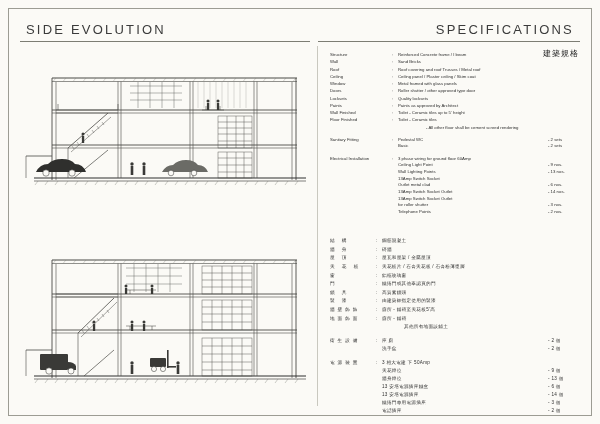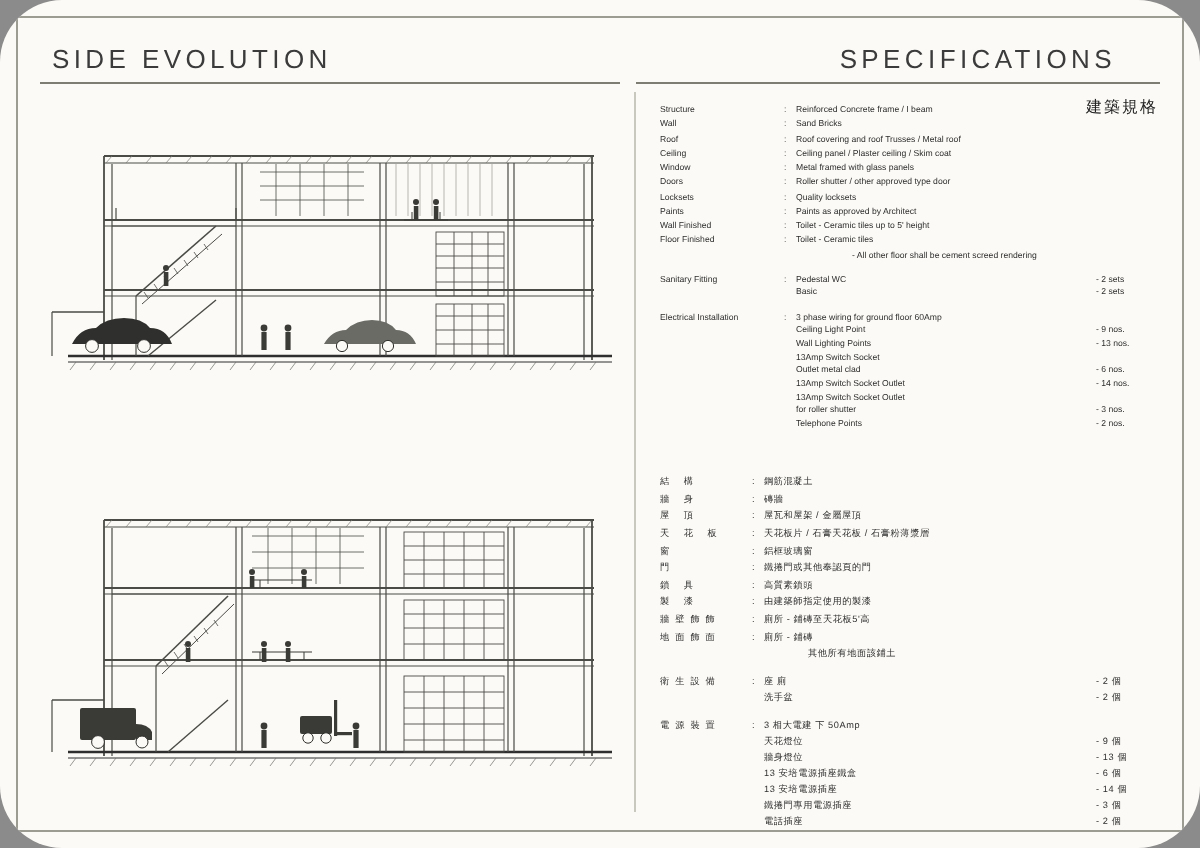--- a/index.html
+++ b/index.html
@@ -1,30 +1,30 @@
 <!DOCTYPE html>
 <html><head>
 <meta charset="utf-8">
 <style>
   html,body{margin:0;padding:0;background:#8b8b8b;}
   body{font-family:"Liberation Sans",sans-serif;}
   .page{
-    position:relative;width:600px;height:424px;background:#fbfaf6;overflow:hidden;border-radius:31px;
+    position:relative;width:600px;height:424px;background:#fbfaf6;overflow:hidden;
   }
   .frame{
     position:absolute;left:8px;top:8px;right:8px;bottom:8px;
     border:1px solid #9c9c93;
   }
   
   .title-left{
     position:absolute;left:26px;top:22px;font-size:13px;letter-spacing:2.2px;
     color:#3b3b3b;font-weight:400;
   }
   .title-right{
-    position:absolute;right:42px;top:22px;font-size:13px;letter-spacing:2.2px;
+    position:absolute;right:26px;top:22px;font-size:13px;letter-spacing:2.2px;
     color:#3b3b3b;font-weight:400;text-align:left;
   }
   .rule-left{
     position:absolute;left:20px;top:41px;width:290px;height:1px;background:#7d7d74;
   }
   .rule-right{
     position:absolute;right:20px;top:41px;width:262px;height:1px;background:#7d7d74;
   }
   .divider-v{
     position:absolute;left:317px;top:46px;width:1px;height:360px;background:#c9c8bf;

